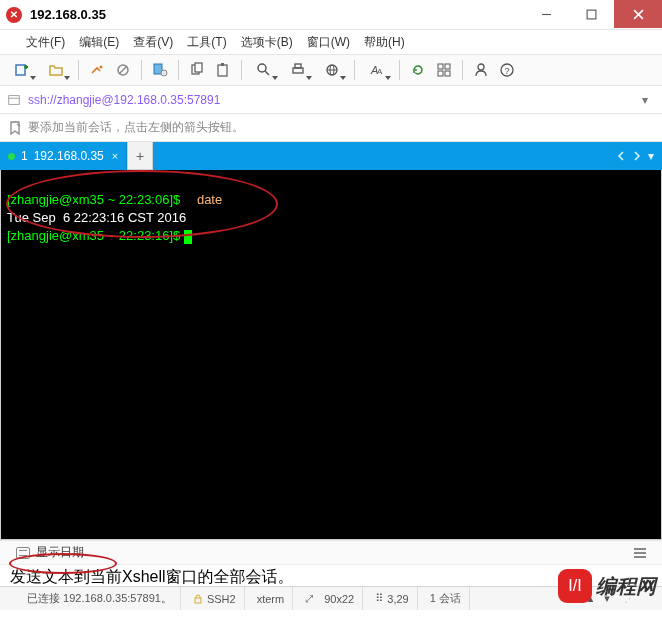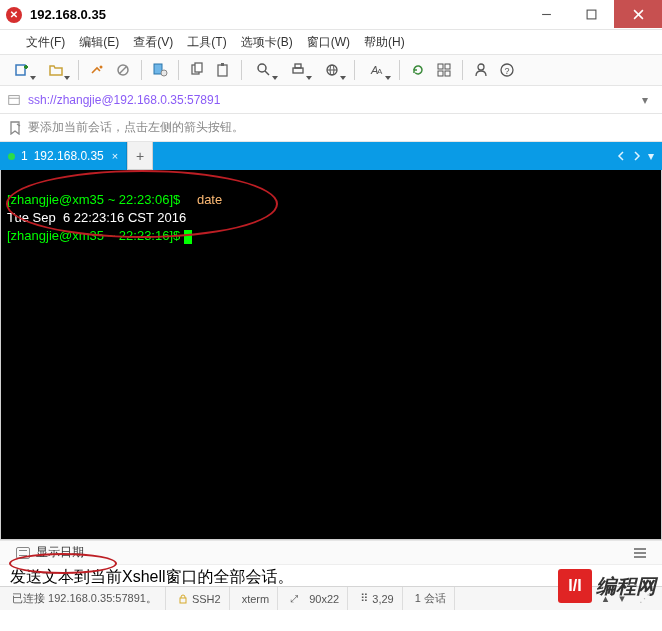--- a/index.html
+++ b/index.html
@@ -62,28 +62,28 @@
 .cmdrow .kbd { width:14px; height:12px; border:1px solid #888; border-radius:2px; position:relative;}
 .cmdrow .kbd:after{content:""; position:absolute; inset:2px; border-top:1px solid #888; border-bottom:1px solid #888;}
 .cmdrow .cmdtext { font-size:12px; color:#333; }
 .cmdrow .menu-icon { margin-left:auto; display:flex; flex-direction:column; gap:2px;}
 .cmdrow .menu-icon span{ width:12px; height:2px; background:#888;}
 
 
 .sendhint { height:22px; padding:2px 10px; font-size:16px; color:#000000; border-top:1px solid #eee;}
 
 
-.statusbar { height:24px; border-top:1px solid #d5d5d5; background:#f6f6f6; display:flex; align-items:center; font-size:11px; color:#555; padding:0 4px; gap:4px;}
+.statusbar { height:24px; border-top:1px solid #d5d5d5; background:#f6f6f6; display:flex; align-items:center; font-size:11px; color:#555; padding:0 19px; gap:4px;}
 .statusbar .cell { padding:0 8px; border-right:1px solid #ddd; display:flex; align-items:center; gap:4px; height:100%;}
 .statusbar .cell:last-child{border:none;}
 .statusbar .lock{ width:10px; height:10px; }
 
 
 .watermark { position:absolute; right:6px; bottom:28px; display:flex; align-items:center; gap:4px; font-size:20px; font-weight:bold; color:#333; font-style:italic;}
-.watermark .logo { width:34px; height:34px; background:#e02424; border-radius:3px; display:flex; align-items:center; justify-content:center; color:#fff; font-size:16px; font-weight:bold; font-style:normal;}
+.watermark .logo { width:34px; height:34px; background:#e02424; border-radius:9px; display:flex; align-items:center; justify-content:center; color:#fff; font-size:16px; font-weight:normal; font-style:normal;}
 </style>
 </head>
 <body>
 
 <div class="titlebar">
   <div class="app-icon">✕</div>
   <span class="host">192.168.0.35</span>
   <div class="win-controls">
     <div class="win-btn">
         <svg viewBox="0 0 10 10">

